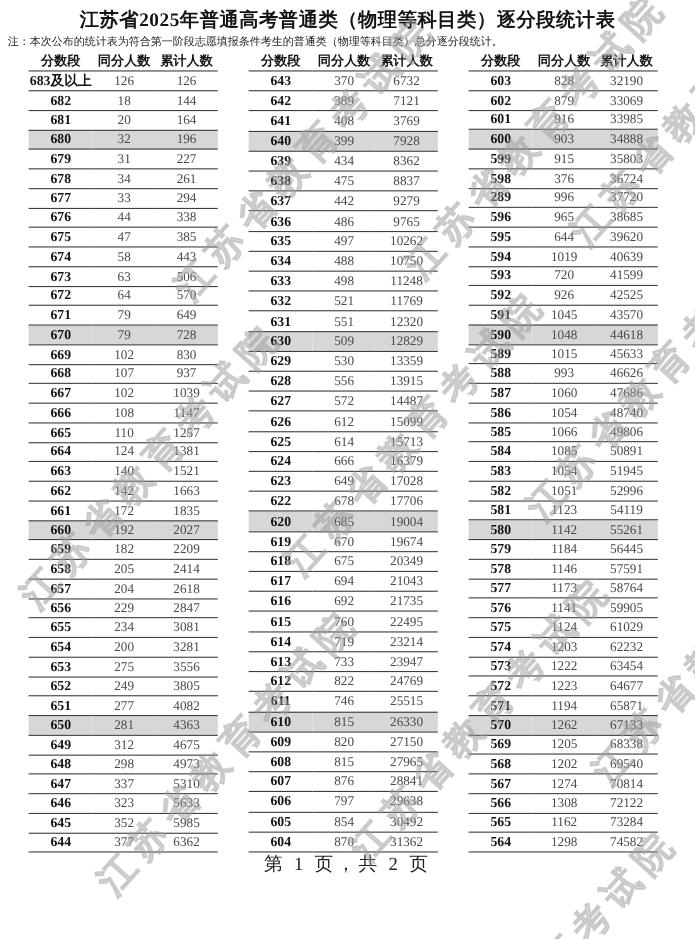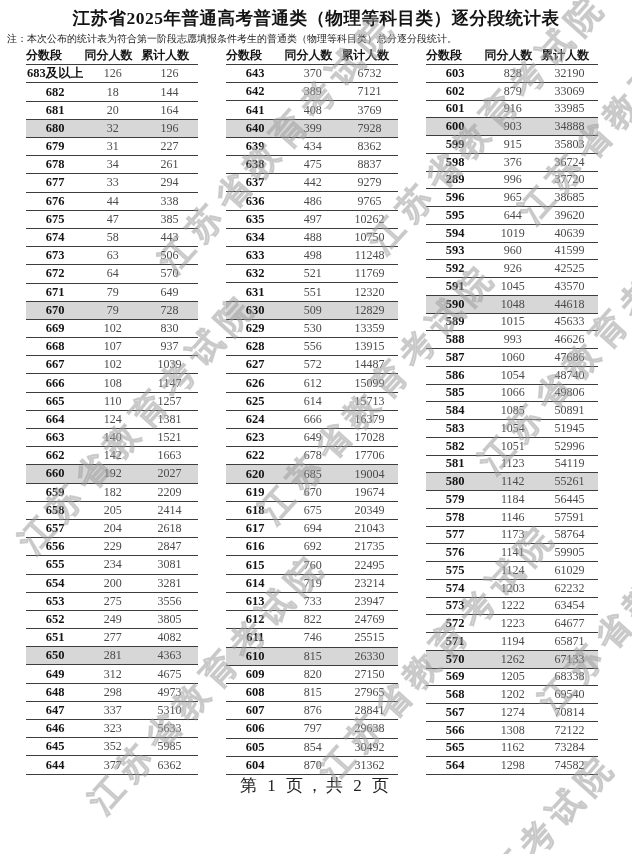--- a/index.html
+++ b/index.html
@@ -34,21 +34,21 @@
     border-collapse: collapse;
     width: 172px;
     table-layout: fixed;
   }
   table.seg-table col.c-score { width: 34%; }
   table.seg-table col.c-same  { width: 33%; }
   table.seg-table col.c-cum   { width: 33%; }
   table.seg-table th {
     font-size: 12px;
     font-weight: bold;
-    text-align: left;
+    text-align: center;
     height: 17px;
     padding: 0;
     white-space: nowrap;
     border-bottom: 1.5px solid var(--rule, #3d3d3d);
   }
   table.seg-table td {
     font-size: 12px;
     text-align: center;
     height: 17.75px;
     padding: 0;
@@ -238,20 +238,25 @@
           <tr>
             <td class="score">663</td>
             <td>140</td>
             <td>1521</td>
           </tr>
           <tr>
             <td class="score">662</td>
             <td>142</td>
             <td>1663</td>
           </tr>
+          <tr>
+            <td class="score">661</td>
+            <td>172</td>
+            <td>1835</td>
+          </tr>
           <tr class="hl">
             <td class="score">660</td>
             <td>192</td>
             <td>2027</td>
           </tr>
           <tr>
             <td class="score">659</td>
             <td>182</td>
             <td>2209</td>
           </tr>
@@ -604,21 +609,21 @@
             <td>644</td>
             <td>39620</td>
           </tr>
           <tr>
             <td class="score">594</td>
             <td>1019</td>
             <td>40639</td>
           </tr>
           <tr>
             <td class="score">593</td>
-            <td>960</td>
+            <td>720</td>
             <td>41599</td>
           </tr>
           <tr>
             <td class="score">592</td>
             <td>926</td>
             <td>42525</td>
           </tr>
           <tr>
             <td class="score">591</td>
             <td>1045</td>

